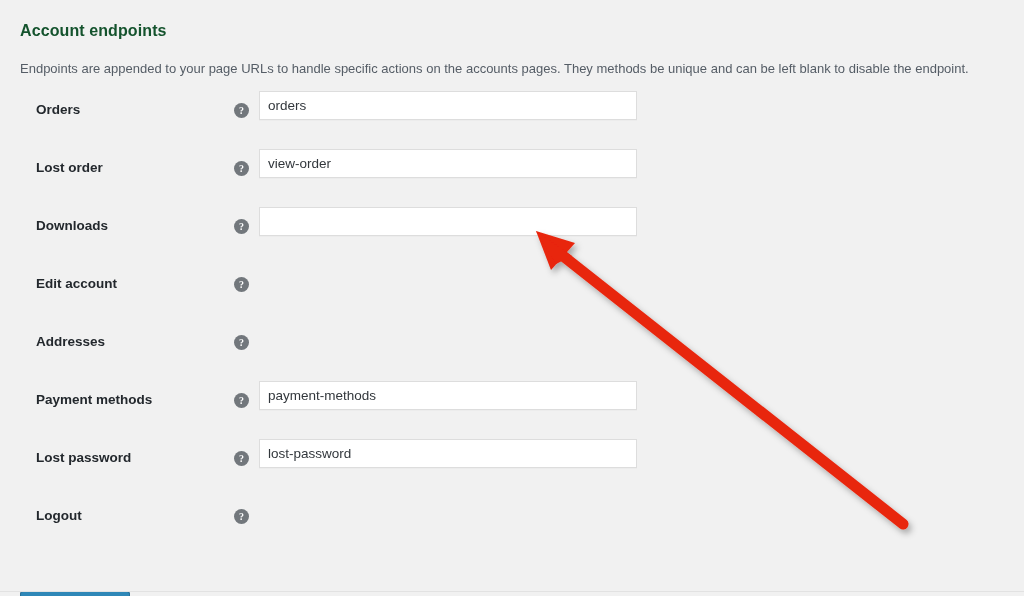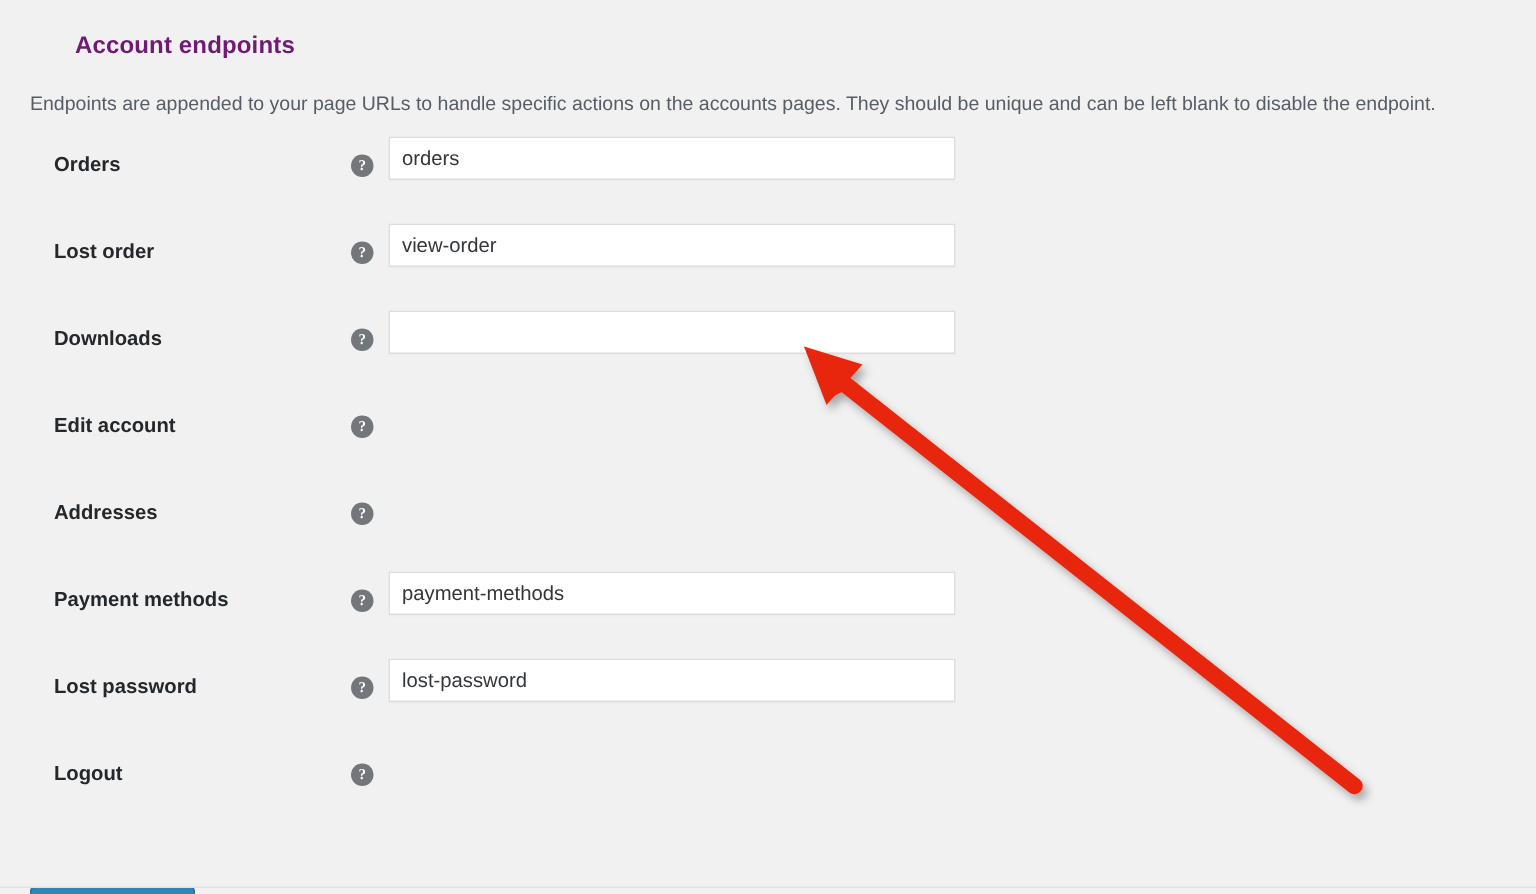--- a/index.html
+++ b/index.html
@@ -20,23 +20,22 @@
     width: 1024px;
     height: 596px;
     box-sizing: border-box;
   }
   .section-title {
     position: absolute;
     left: 20px;
     top: 9px;
     font-size: 16px;
     font-weight: bold;
-    color: #701a75;
+    color: #14532d;
     letter-spacing: 0.1px;
-    margin-left: 30px;
   }
   .section-desc {
     position: absolute;
     left: 20px;
     top: 46px;
     font-size: 13px;
     color: #555d66;
     line-height: 1.5;
     white-space: nowrap;
   }
@@ -130,21 +129,21 @@
     pointer-events: none;
   }
 </style>
 </head>
 <body style="background: rgb(241, 241, 241);">
 
 <div id="page">
 
   <h2 class="section-title">Account endpoints</h2>
 
-  <p class="section-desc">Endpoints are appended to your page URLs to handle specific actions on the accounts pages. They should be unique and can be left blank to disable the endpoint.</p>
+  <p class="section-desc">Endpoints are appended to your page URLs to handle specific actions on the accounts pages. They methods be unique and can be left blank to disable the endpoint.</p>
 
   <div class="form-table">
 
     <div class="form-row">
       <label class="row-label">Orders</label>
       <span class="help-icon">?</span>
       <input class="text-input" type="text" value="orders" style="">
     </div>
 
     <div class="form-row">

